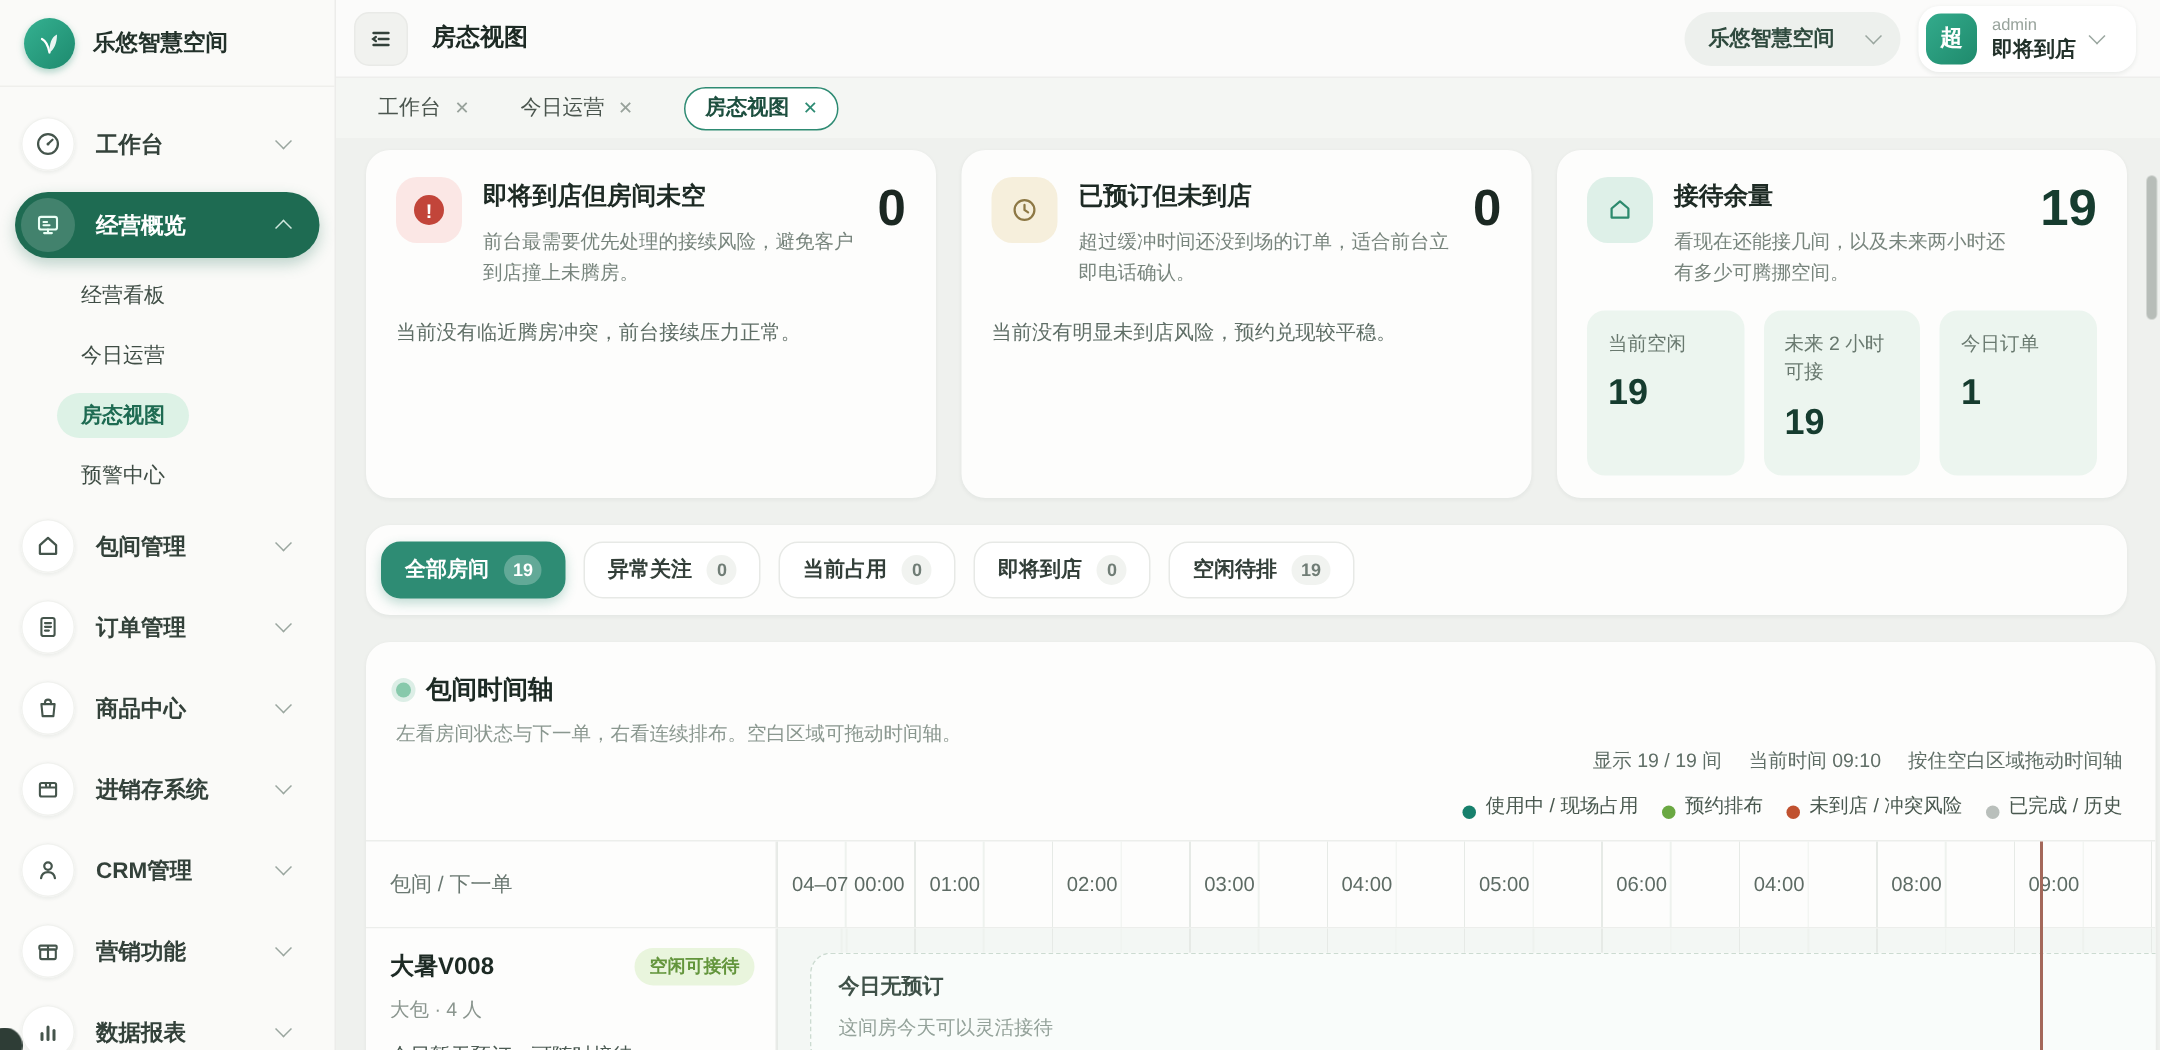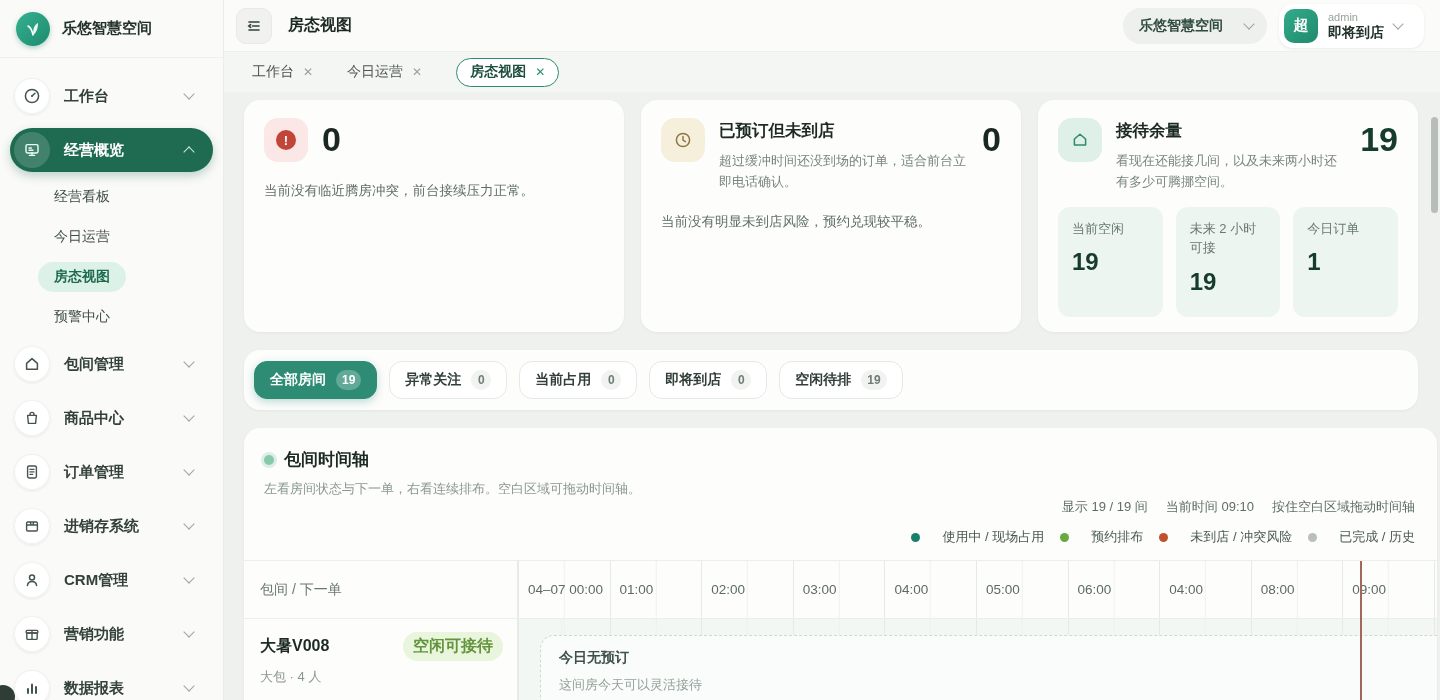--- a/index.html
+++ b/index.html
@@ -74,39 +74,39 @@
   
   .tl-panel{margin-top:18px;margin-right:-19px;background:#fdfdfc;border-radius:16px 16px 0 0;box-shadow:0 1px 3px rgba(20,40,30,.05);height:280px;overflow:hidden;position:relative;}
   .tl-head{display:flex;justify-content:space-between;padding:20px 22px 14px 20px;flex-direction:column;}
   .tl-title-row{display:flex;align-items:center;gap:10px;}
   .tl-dot{width:10px;height:10px;border-radius:50%;background:#87c9ab;box-shadow:0 0 0 3px rgba(135,201,171,.28);}
   .tl-title{font-size:17px;font-weight:700;color:#1d2a24;}
   .tl-sub{font-size:13px;color:#8a978f;margin-top:9px;}
   .tl-right{text-align:right;}
   .tl-meta{display:flex;gap:18px;font-size:13px;color:#5f6e66;justify-content:flex-end;}
   .tl-legend{display:flex;gap:16px;margin-top:12px;font-size:13px;color:#49584f;align-items:center;justify-content:flex-end;}
-  .lg{display:flex;align-items:center;gap:22px;}
+  .lg{display:flex;align-items:flex-end;gap:6px;}
   .lg i{width:9px;height:9px;border-radius:50%;display:inline-block;}
   .lg .d0{background:#17806c;} .lg .d1{background:#6aa842;} .lg .d2{background:#c0512f;} .lg .d3{background:#b9bfbb;}
   .tl-table{position:relative;border-top:1px solid #eceeeb;}
   .tl-grid{
     background-image:
       repeating-linear-gradient(90deg,#e6eae6 0,#e6eae6 1px,transparent 1px,transparent 91.6px),
       repeating-linear-gradient(90deg,#eef2ee 0,#eef2ee 1px,transparent 1px,transparent 91.6px);
     background-position:0 0,45.8px 0;
   }
   .tl-hrow{display:flex;height:58px;border-bottom:1px solid #eceeeb;}
   .tl-corner{flex:0 0 274px;border-right:1px solid #e9ebe8;display:flex;align-items:center;padding-left:16px;font-size:14px;color:#6a7871;}
   .tl-hours{flex:1;display:flex;position:relative;}
   .hcell{flex:0 0 91.6px;display:flex;align-items:center;padding-left:10px;font-size:13.5px;color:#5d6b64;}
   .tl-row{display:flex;height:152px;}
   .tl-room{flex:0 0 274px;border-right:1px solid #e9ebe8;padding:13px 14px 0 16px;background:#fdfdfc;}
   .room-top{display:flex;align-items:center;}
   .room-name{font-size:16px;font-weight:700;color:#1d2a24;}
-  .room-badge{margin-left:auto;background:#e9f5dd;color:#63953c;font-size:16px;font-weight:600;border-radius:999px;padding:4px 10px;}
+  .room-badge{margin-left:auto;background:#e9f5dd;color:#63953c;font-size:12px;font-weight:600;border-radius:999px;padding:4px 10px;}
   .room-type{font-size:13px;color:#8b968f;margin-top:7px;}
   .room-status{font-size:13.5px;color:#4b5a52;margin-top:13px;}
   .room-cap{font-size:13px;color:#0369a1;margin-top:15px;}
   .tl-lane{flex:1;background-color:#f3f7f4;position:relative;}
   .free-slot{position:absolute;left:22px;right:-30px;top:16px;height:76px;border:1.5px dashed #ccdbd1;border-radius:14px;background:#f9fcfa;padding:13px 0 0 18px;cursor:pointer;}
   .slot-title{font-size:14px;font-weight:600;color:#3f5148;}
   .slot-desc{font-size:13px;color:#94a29a;margin-top:9px;}
   .now-line{position:absolute;left:1116px;top:0;bottom:0;width:2px;background:#a4685a;z-index:5;}
   
   .scroll-thumb{position:fixed;right:2px;top:117px;width:7px;height:96px;border-radius:4px;background:#b7bdb8;z-index:40;cursor:pointer;}
@@ -169,37 +169,37 @@
         <svg width="18" height="18" viewBox="0 0 18 18" fill="none" stroke="currentColor" stroke-width="1.5" stroke-linejoin="round">
           <path d="M3.6 8.4 L9 3.6 L14.4 8.4 V14.2 H3.6 Z"></path>
         </svg>
       </span>
       <span class="nav-label">包间管理</span>
       <span class="chev"></span>
     </div>
 
     <div class="nav-item">
       <span class="nav-ico">
+        <svg width="18" height="18" viewBox="0 0 18 18" fill="none" stroke="currentColor" stroke-width="1.4" stroke-linecap="round">
+          <rect x="4.6" y="3" width="8.8" height="12" rx="1.4"></rect>
+            <path d="M7 6.4 h4 M7 8.9 h4 M7 11.4 h2.6"></path>
+        </svg>
+      </span>
+      <span class="nav-label">订单管理</span>
+      <span class="chev"></span>
+    </div>
+
+    <div class="nav-item">
+      <span class="nav-ico">
         <svg width="18" height="18" viewBox="0 0 18 18" fill="none" stroke="currentColor" stroke-width="1.4" stroke-linejoin="round">
           <path d="M4.6 6.4 h8.8 l-.8 8 h-7.2 Z"></path>
             <path d="M7 6.4 V5.4 a2 2 0 0 1 4 0 V6.4" stroke-linecap="round"></path>
         </svg>
       </span>
       <span class="nav-label">商品中心</span>
-      <span class="chev"></span>
-    </div>
-
-    <div class="nav-item">
-      <span class="nav-ico">
-        <svg width="18" height="18" viewBox="0 0 18 18" fill="none" stroke="currentColor" stroke-width="1.4" stroke-linecap="round">
-          <rect x="4.6" y="3" width="8.8" height="12" rx="1.4"></rect>
-            <path d="M7 6.4 h4 M7 8.9 h4 M7 11.4 h2.6"></path>
-        </svg>
-      </span>
-      <span class="nav-label">订单管理</span>
       <span class="chev"></span>
     </div>
 
     <div class="nav-item">
       <span class="nav-ico">
         <svg width="18" height="18" viewBox="0 0 18 18" fill="none" stroke="currentColor" stroke-width="1.4" stroke-linejoin="round">
           <rect x="3.6" y="5" width="10.8" height="9" rx="1.2"></rect>
             <path d="M3.6 8 h10.8 M7.4 5 l.6 3 M10.6 5 l-.6 3"></path>
         </svg>
       </span>
@@ -288,20 +288,24 @@
     </div>
   </div>
 
   <div class="content">
 
     <div class="cards">
       <div class="card">
         <div class="card-head">
           <div class="card-ico ico-red">
             <span class="alert-circle">!</span>
+          </div>
+          <div class="card-head-text">
+            <div class="card-title">即将到店但房间未空</div>
+            <div class="card-desc">前台最需要优先处理的接续风险，避免客户到店撞上未腾房。</div>
           </div>
           <div class="card-num">0</div>
         </div>
         <div class="card-note">当前没有临近腾房冲突，前台接续压力正常。</div>
       </div>
 
       <div class="card">
         <div class="card-head">
           <div class="card-ico ico-amber">
             <svg width="20" height="20" viewBox="0 0 20 20" fill="none" stroke="#8d7845" stroke-width="1.5" stroke-linecap="round">

